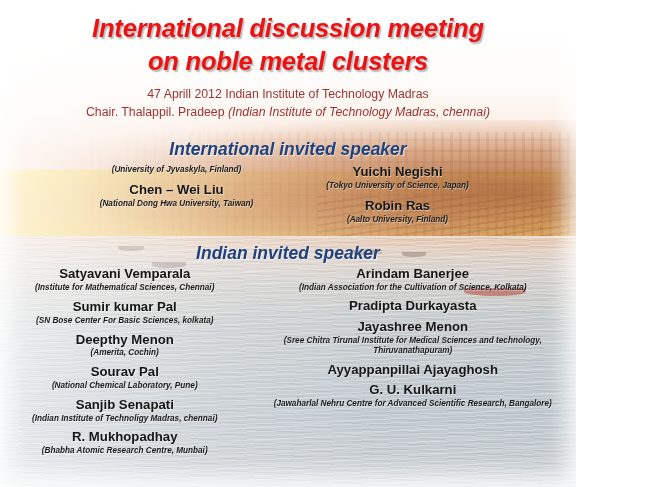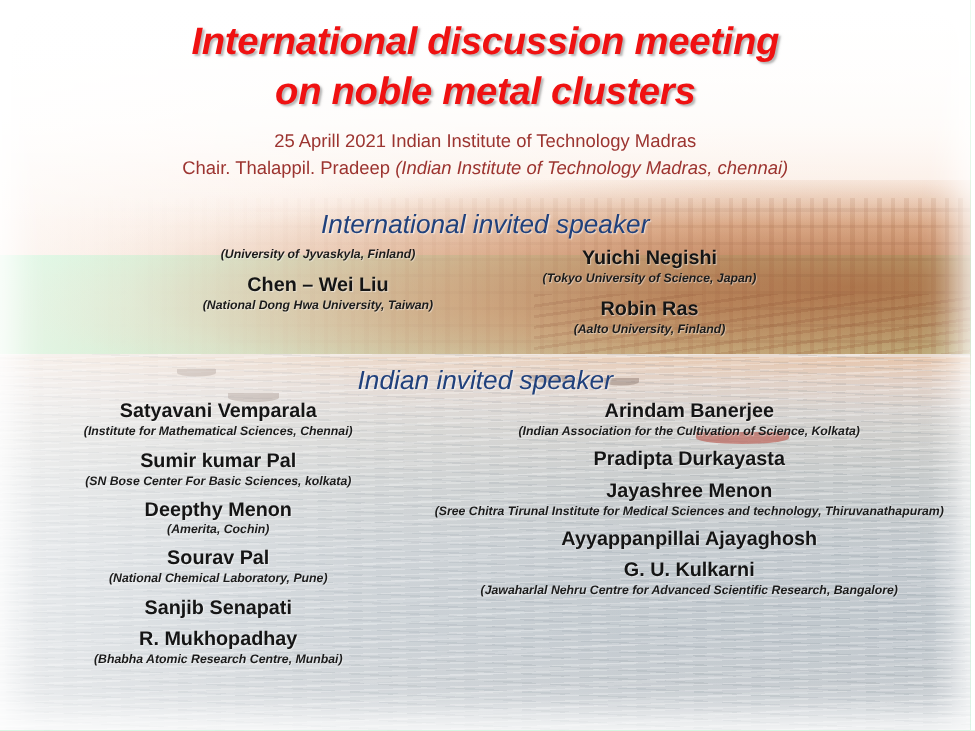--- a/index.html
+++ b/index.html
@@ -6,24 +6,24 @@
     margin: 0;
     padding: 0;
     background: #ffffff;
   }
   body {
     font-family: "Liberation Sans", sans-serif;
   }
 
   #slide {
     position: relative;
-    width: 647px;
+    width: 576px;
     height: 487px;
     overflow: hidden;
-    background: #86efac;
+    background: #fde047;
   }
 
   
   .bg-layer { position: absolute; inset: 0; }
 
   
   .bg-sky {
     top: 0; left: 0; right: 0; height: 170px;
     background:
       linear-gradient(180deg,
@@ -158,21 +158,21 @@
     margin-top: 9px;
     font-size: 12.3px;
     line-height: 1.42;
     color: #9c3430;
   }
   .subtitle .affil { font-style: italic; }
 
   .section-head {
     text-align: center;
     font-size: 17.5px;
-    font-weight: normal;
+    font-weight: bold;
     font-style: italic;
     color: #20417c;
     text-shadow: 0.8px 0.8px 1px rgba(255,255,255,0.65);
   }
   #intl-head { margin-top: 18px; }
   #indian-head { margin-top: 11px; }
 
   .cols {
     display: flex;
     justify-content: center;
@@ -235,21 +235,21 @@
   <div class="bg-layer bg-edge"></div>
 
   <div class="content">
 
     <div class="title">
       <span class="line">International discussion meeting</span>
       <span class="line">on noble metal clusters</span>
     </div>
 
     <div class="subtitle">
-      <div>25 Aprill 2021 Indian Institute of Technology Madras</div>
+      <div>47 Aprill 2012 Indian Institute of Technology Madras</div>
       <div><span>Chair. Thalappil. Pradeep </span><span class="affil">(Indian Institute of Technology Madras, chennai)</span></div>
     </div>
 
     <div id="intl-head" class="section-head">International invited speaker</div>
 
     <div id="intl-cols" class="cols">
       <div class="col left">
 
         <div class="speaker">
           <div class="affil">(University of Jyvaskyla, Finland)</div>
@@ -292,20 +292,21 @@
         <div class="speaker">
           <div class="name">Deepthy Menon</div>
           <div class="affil">(Amerita, Cochin)</div>
         </div>
         <div class="speaker">
           <div class="name">Sourav Pal</div>
           <div class="affil">(National Chemical Laboratory, Pune)</div>
         </div>
         <div class="speaker">
           <div class="name">Sanjib Senapati</div>
+          <div class="affil">(Indian Institute of Technoligy Madras, chennai)</div>
         </div>
         <div class="speaker">
           <div class="name">R. Mukhopadhay</div>
           <div class="affil">(Bhabha Atomic Research Centre, Munbai)</div>
         </div>
 
       </div>
       <div class="col right">
 
         <div class="speaker">

